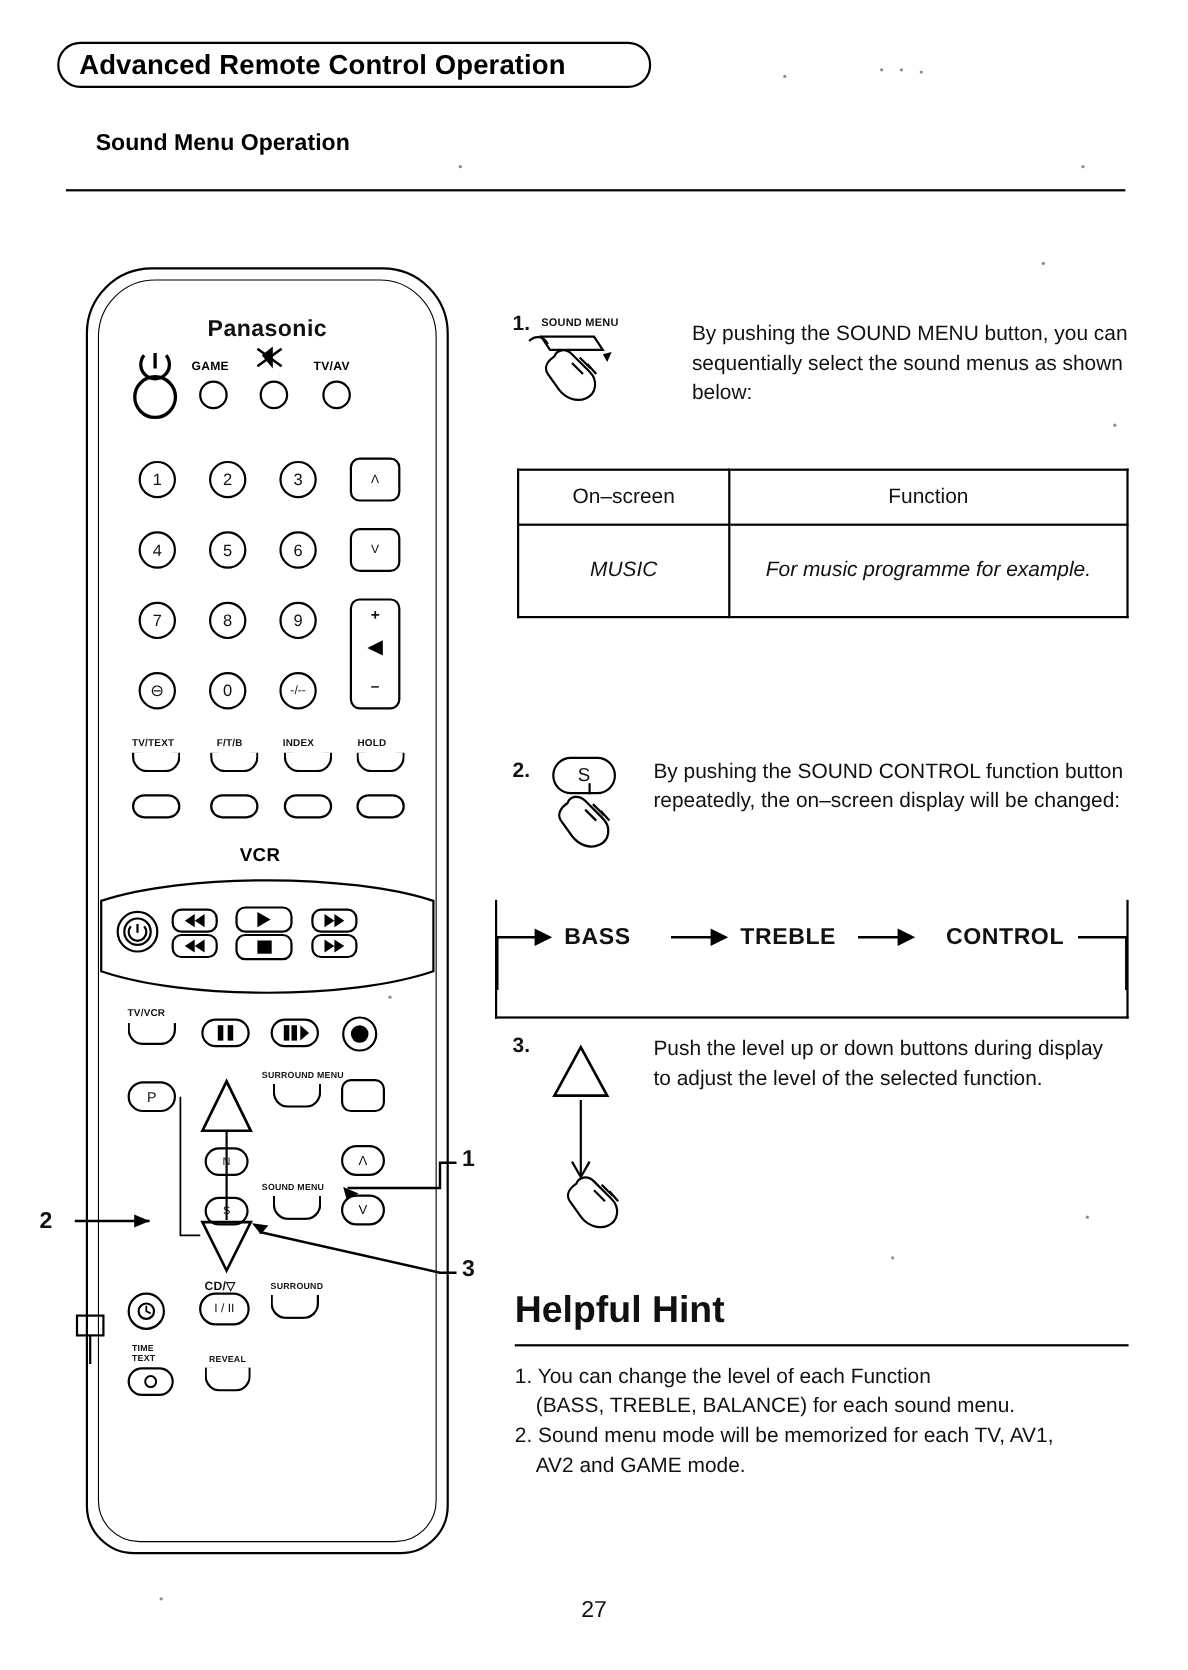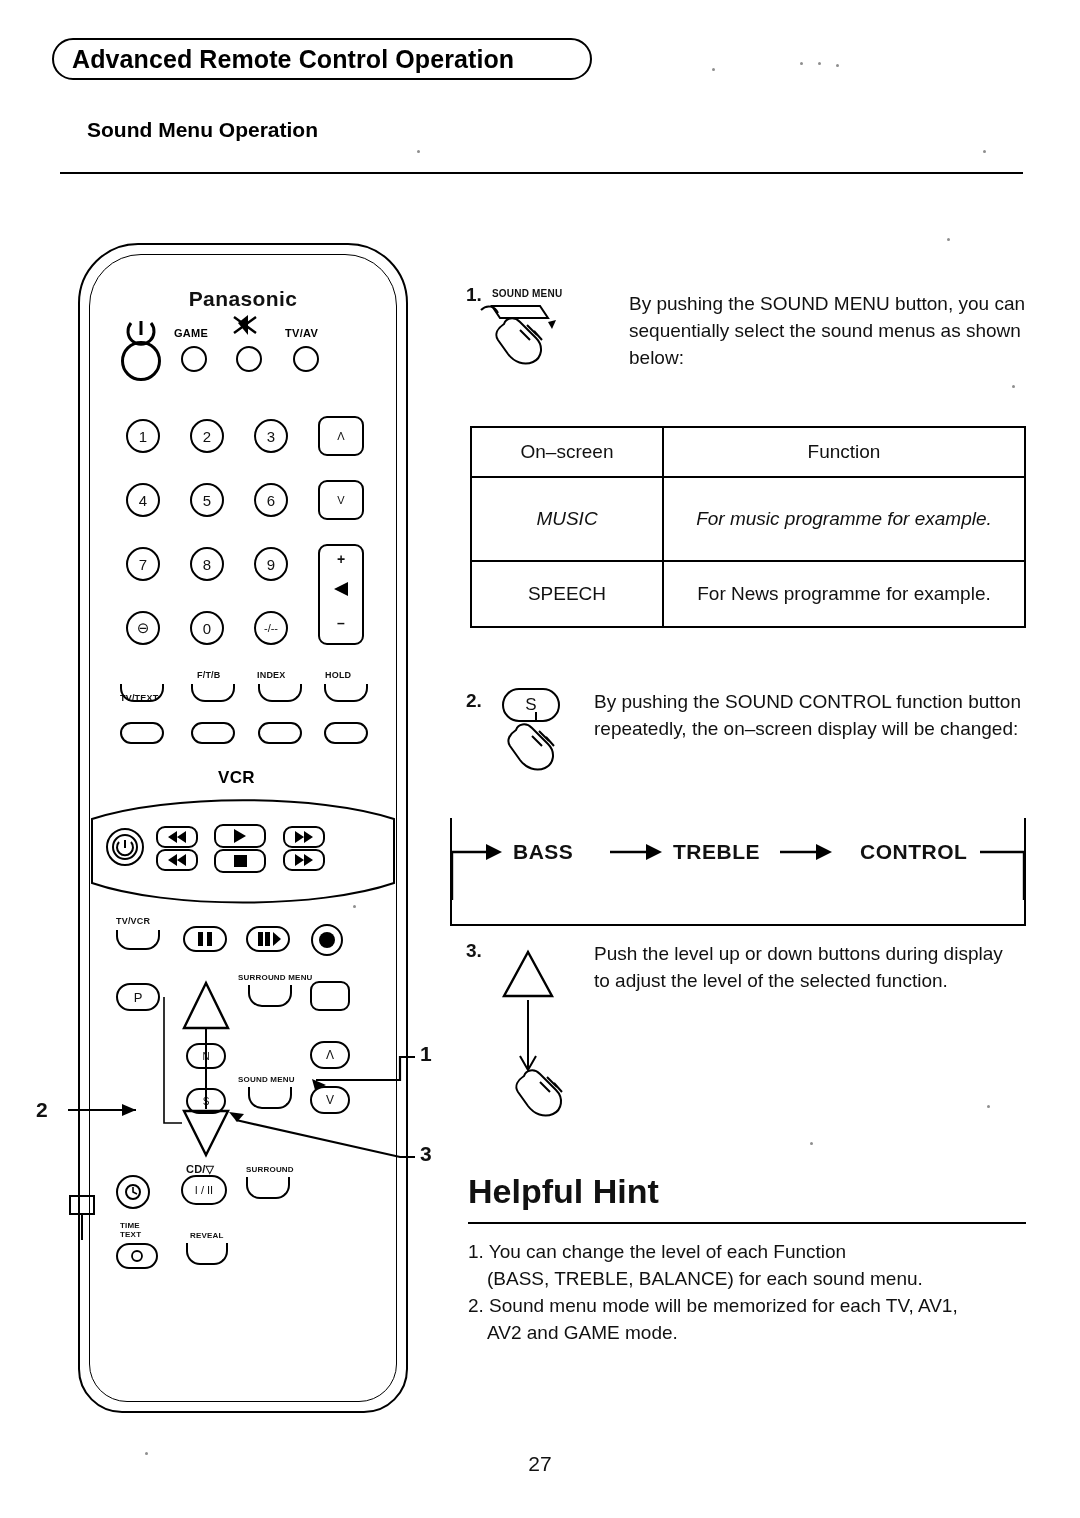--- a/index.html
+++ b/index.html
@@ -324,21 +324,21 @@
     <div class="rrect" style="left:240px;top:173px;width:46px;height:40px;">Λ</div>
     <div class="rrect" style="left:240px;top:237px;width:46px;height:40px;">V</div>
 
     <div class="rrect" style="left:240px;top:301px;width:46px;height:101px;"></div>
     <div class="lbl-md" style="left:259px;top:308px;">+</div>
     <div class="lbl-md" style="left:259px;top:372px;">–</div>
     <svg class="overlay" style="left:0;top:0;width:330px;height:1170px;">
       <path d="M256 346 l14 -7 l0 14 z" fill="#000"></path>
     </svg>
 
-    <div class="lbl-sm" style="left:42px;top:450px;">TV/TEXT</div>
+    <div class="lbl-sm" style="left:42px;top:427px;">TV/TEXT</div>
     <div class="lbl-sm" style="left:119px;top:427px;">F/T/B</div>
     <div class="lbl-sm" style="left:179px;top:427px;">INDEX</div>
     <div class="lbl-sm" style="left:247px;top:427px;">HOLD</div>
 
     <div class="cup" style="left:42px;top:441px;width:44px;height:18px;"></div>
     <div class="cup" style="left:113px;top:441px;width:44px;height:18px;"></div>
     <div class="cup" style="left:180px;top:441px;width:44px;height:18px;"></div>
     <div class="cup" style="left:246px;top:441px;width:44px;height:18px;"></div>
 
     <div class="pillbtn" style="left:42px;top:479px;width:44px;height:22px;"></div>
@@ -457,24 +457,20 @@
   <table class="fn">
     <tbody>
         <tr class="hdr">
       <td class="c1">On–screen</td>
       <td>Function</td>
     </tr>
     <tr class="r1">
       <td class="c1">MUSIC</td>
       <td>For music programme for example.</td>
     </tr>
-    <tr class="r2">
-      <td class="c1">SPEECH</td>
-      <td>For News programme for example.</td>
-    </tr>
   </tbody>
     </table>
 
   <div class="step-num" style="left:466px;top:690px;">2.</div>
   <div class="rrect" style="left:502px;top:688px;width:58px;height:34px;border-radius:17px;font-size:17px;">S</div>
   <svg class="overlay">
     <path d="M516 730 C 518 724, 526 722, 532 728 L548 744 C 556 752, 554 764, 545 768 C 536 772, 526 768, 520 760 L510 746 C 506 740, 510 734, 516 730 Z" fill="none" stroke="#000" stroke-width="2"></path>
     <path d="M532 736 l10 10 M539 731 l10 10 M546 737 l8 9" fill="none" stroke="#000" stroke-width="2"></path>
     <path d="M536 722 L536 712" stroke="#000" stroke-width="2"></path>
   </svg>

